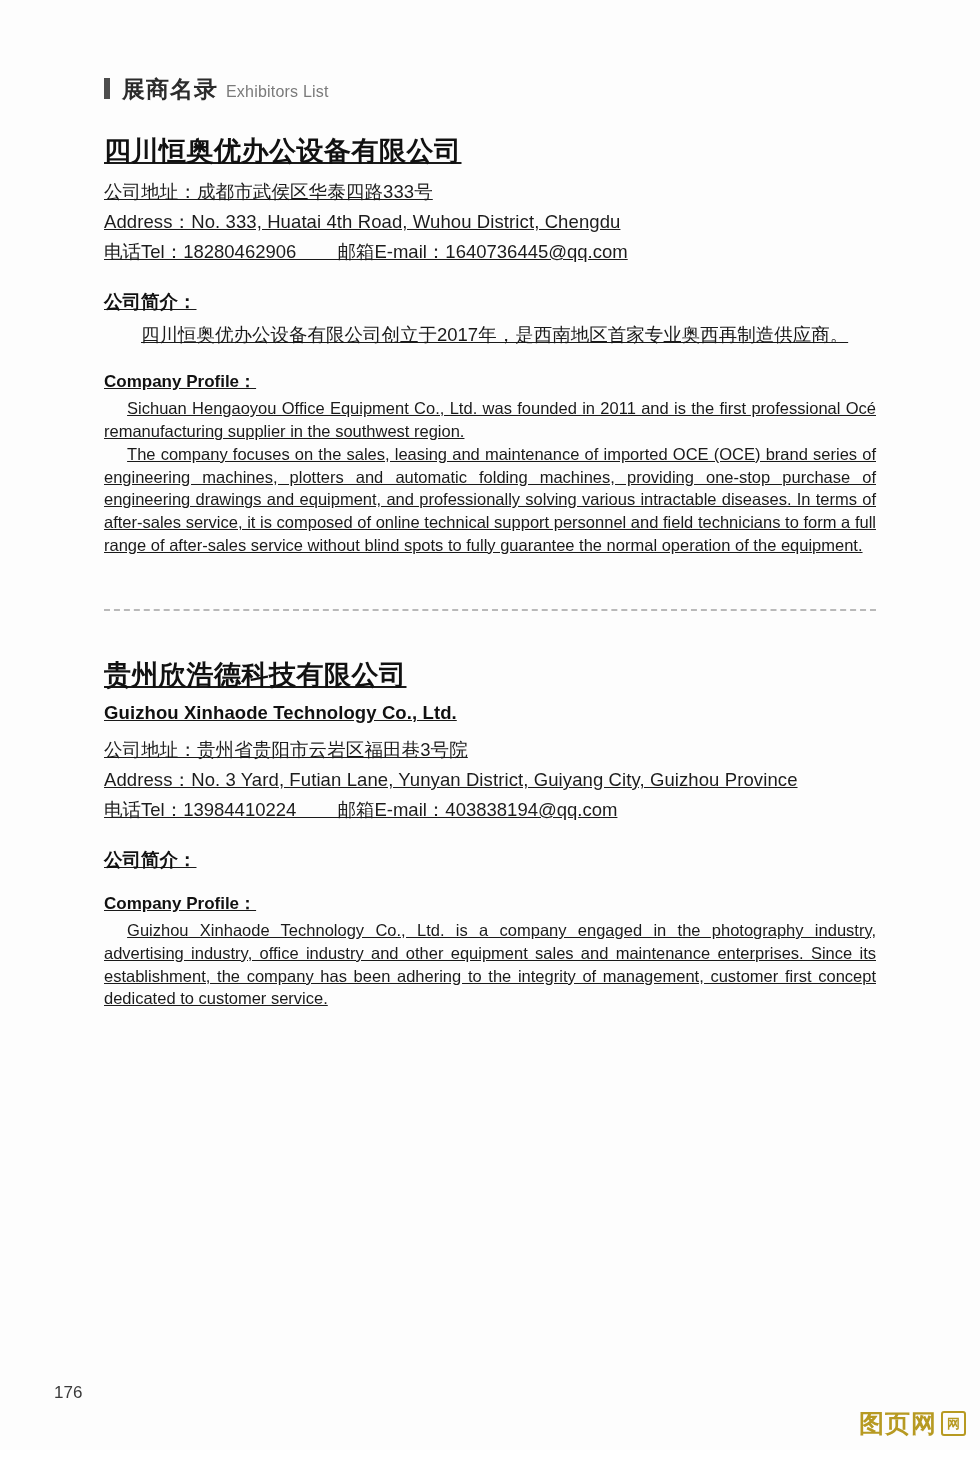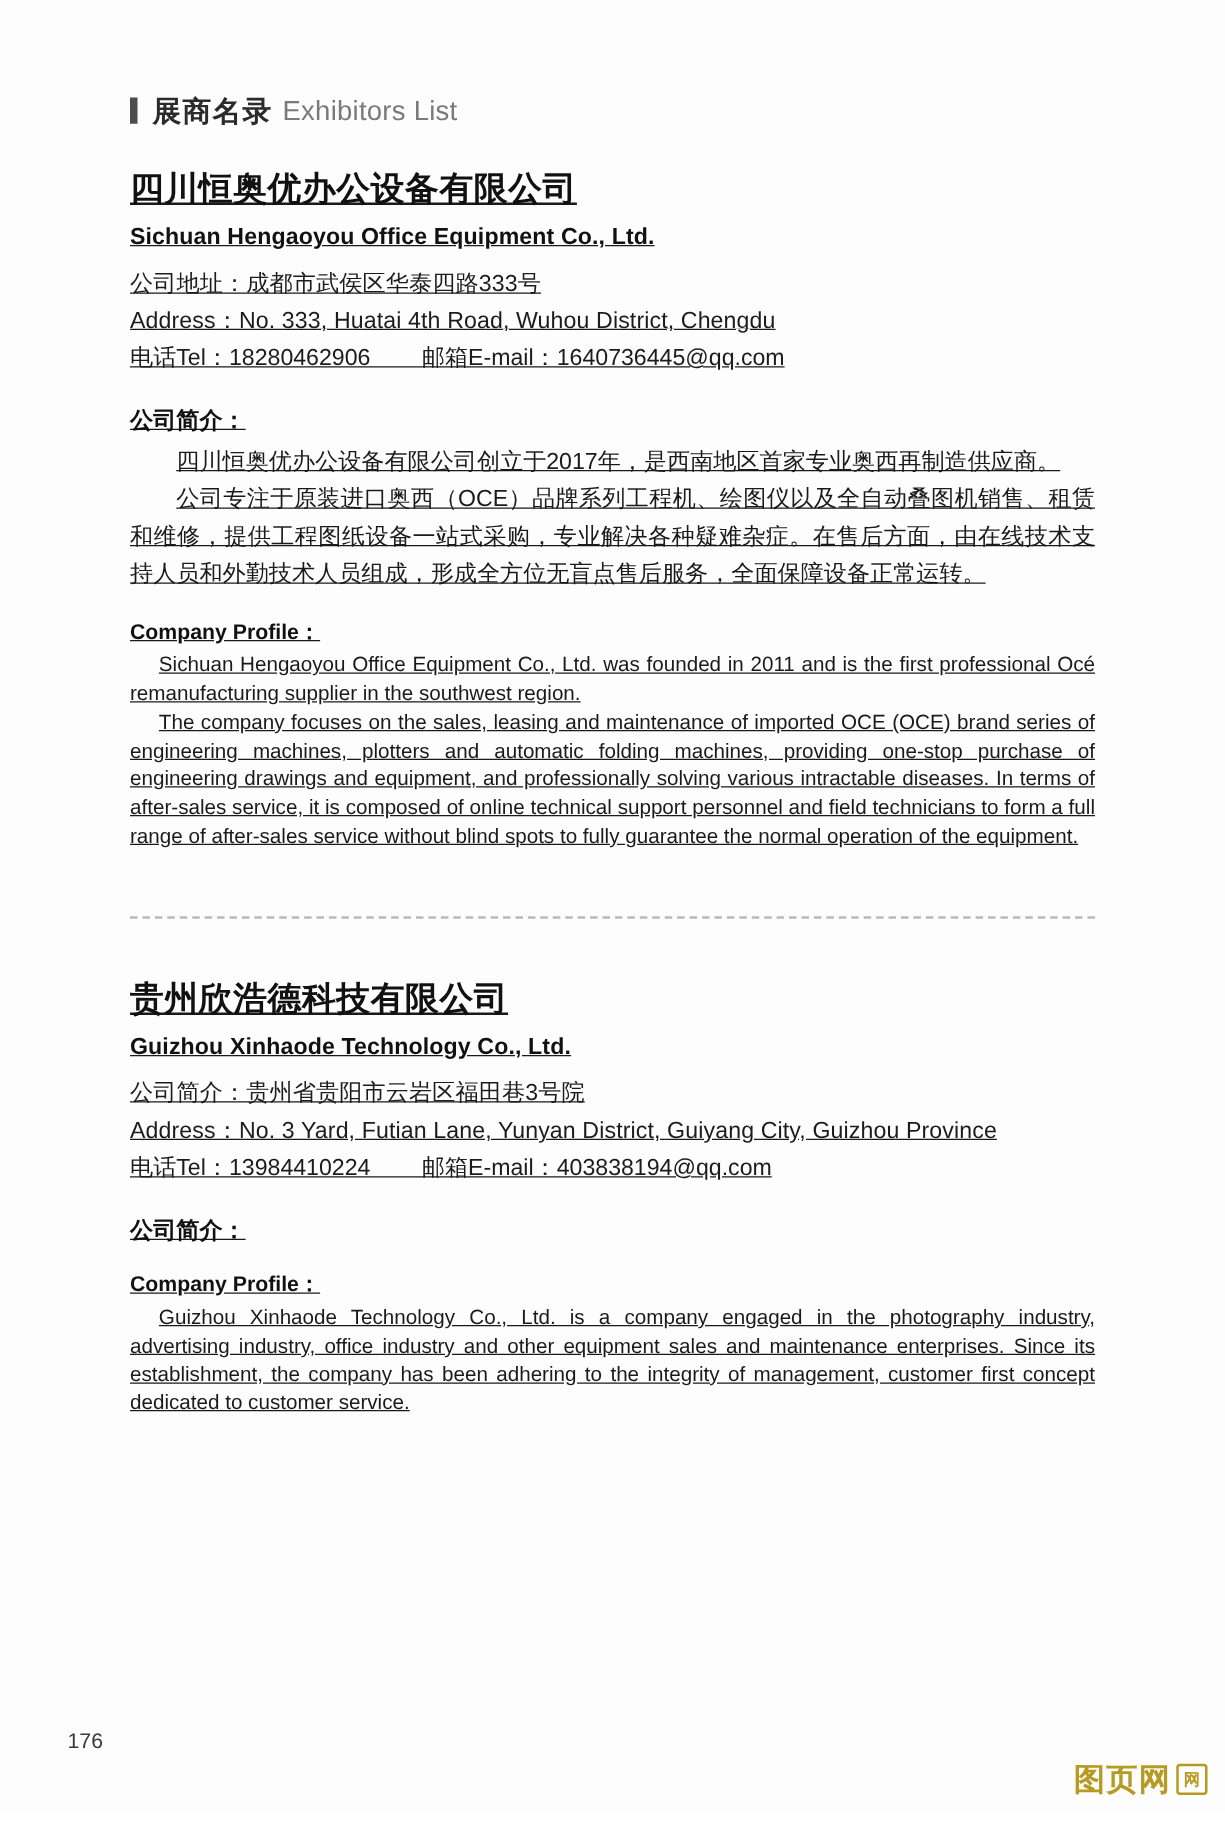--- a/index.html
+++ b/index.html
@@ -45,21 +45,21 @@
     margin-bottom: 2px;
   }
   .header-cn {
     font-size: 23px;
     font-weight: bold;
     letter-spacing: 1px;
     color: #2b2b2b;
     line-height: 1;
   }
   .header-en {
-    font-size: 22px;
+    font-size: 16px;
     color: #7a7a7a;
     line-height: 1;
     margin-bottom: 1px;
     letter-spacing: 0.2px;
   }
 
   
   .entry {
     margin-bottom: 0;
     text-decoration: underline;
@@ -179,40 +179,38 @@
   <div class="content">
 
     <div class="page-header">
       <div class="header-bar"></div>
       <div class="header-cn">展商名录</div>
       <div class="header-en">Exhibitors List</div>
     </div>
 
     <div class="entry">
       <h1 class="entry-name-cn">四川恒奥优办公设备有限公司</h1>
-      <h2 class="entry-name-en">Sichuan Hengaoyou Office Equipment Co., Ltd.</h2>
       <p class="entry-line">公司地址：成都市武侯区华泰四路333号</p>
       <p class="entry-line">Address：No. 333, Huatai 4th Road, Wuhou District, Chengdu</p>
       <p class="contact-line">电话Tel：18280462906        邮箱E-mail：1640736445@qq.com</p>
 
       <div class="section-label-cn">公司简介：</div>
       <p class="para-cn">四川恒奥优办公设备有限公司创立于2017年，是西南地区首家专业奥西再制造供应商。</p>
-      <p class="para-cn">公司专注于原装进口奥西（OCE）品牌系列工程机、绘图仪以及全自动叠图机销售、租赁和维修，提供工程图纸设备一站式采购，专业解决各种疑难杂症。在售后方面，由在线技术支持人员和外勤技术人员组成，形成全方位无盲点售后服务，全面保障设备正常运转。</p>
 
       <div class="section-label-en">Company Profile：</div>
       <p class="para-en">Sichuan Hengaoyou Office Equipment Co., Ltd. was founded in 2011 and is the first professional Océ remanufacturing supplier in the southwest region.</p>
       <p class="para-en">The company focuses on the sales, leasing and maintenance of imported OCE (OCE) brand series of engineering machines, plotters and automatic folding machines, providing one-stop purchase of engineering drawings and equipment, and professionally solving various intractable diseases. In terms of after-sales service, it is composed of online technical support personnel and field technicians to form a full range of after-sales service without blind spots to fully guarantee the normal operation of the equipment.</p>
     </div>
 
     <hr class="divider">
 
     <div class="entry">
       <h1 class="entry-name-cn">贵州欣浩德科技有限公司</h1>
       <h2 class="entry-name-en">Guizhou Xinhaode Technology Co., Ltd.</h2>
-      <p class="entry-line">公司简介：贵州省贵阳市云岩区福田巷3号院</p>
+      <p class="entry-line">公司地址：贵州省贵阳市云岩区福田巷3号院</p>
       <p class="entry-line">Address：No. 3 Yard, Futian Lane, Yunyan District, Guiyang City, Guizhou Province</p>
       <p class="contact-line">电话Tel：13984410224        邮箱E-mail：403838194@qq.com</p>
 
       <div class="section-label-cn">公司简介：</div>
 
       <div class="section-label-en">Company Profile：</div>
       <p class="para-en">Guizhou Xinhaode Technology Co., Ltd. is a company engaged in the photography industry, advertising industry, office industry and other equipment sales and maintenance enterprises. Since its establishment, the company has been adhering to the integrity of management, customer first concept dedicated to customer service.</p>
     </div>
 
   </div>

